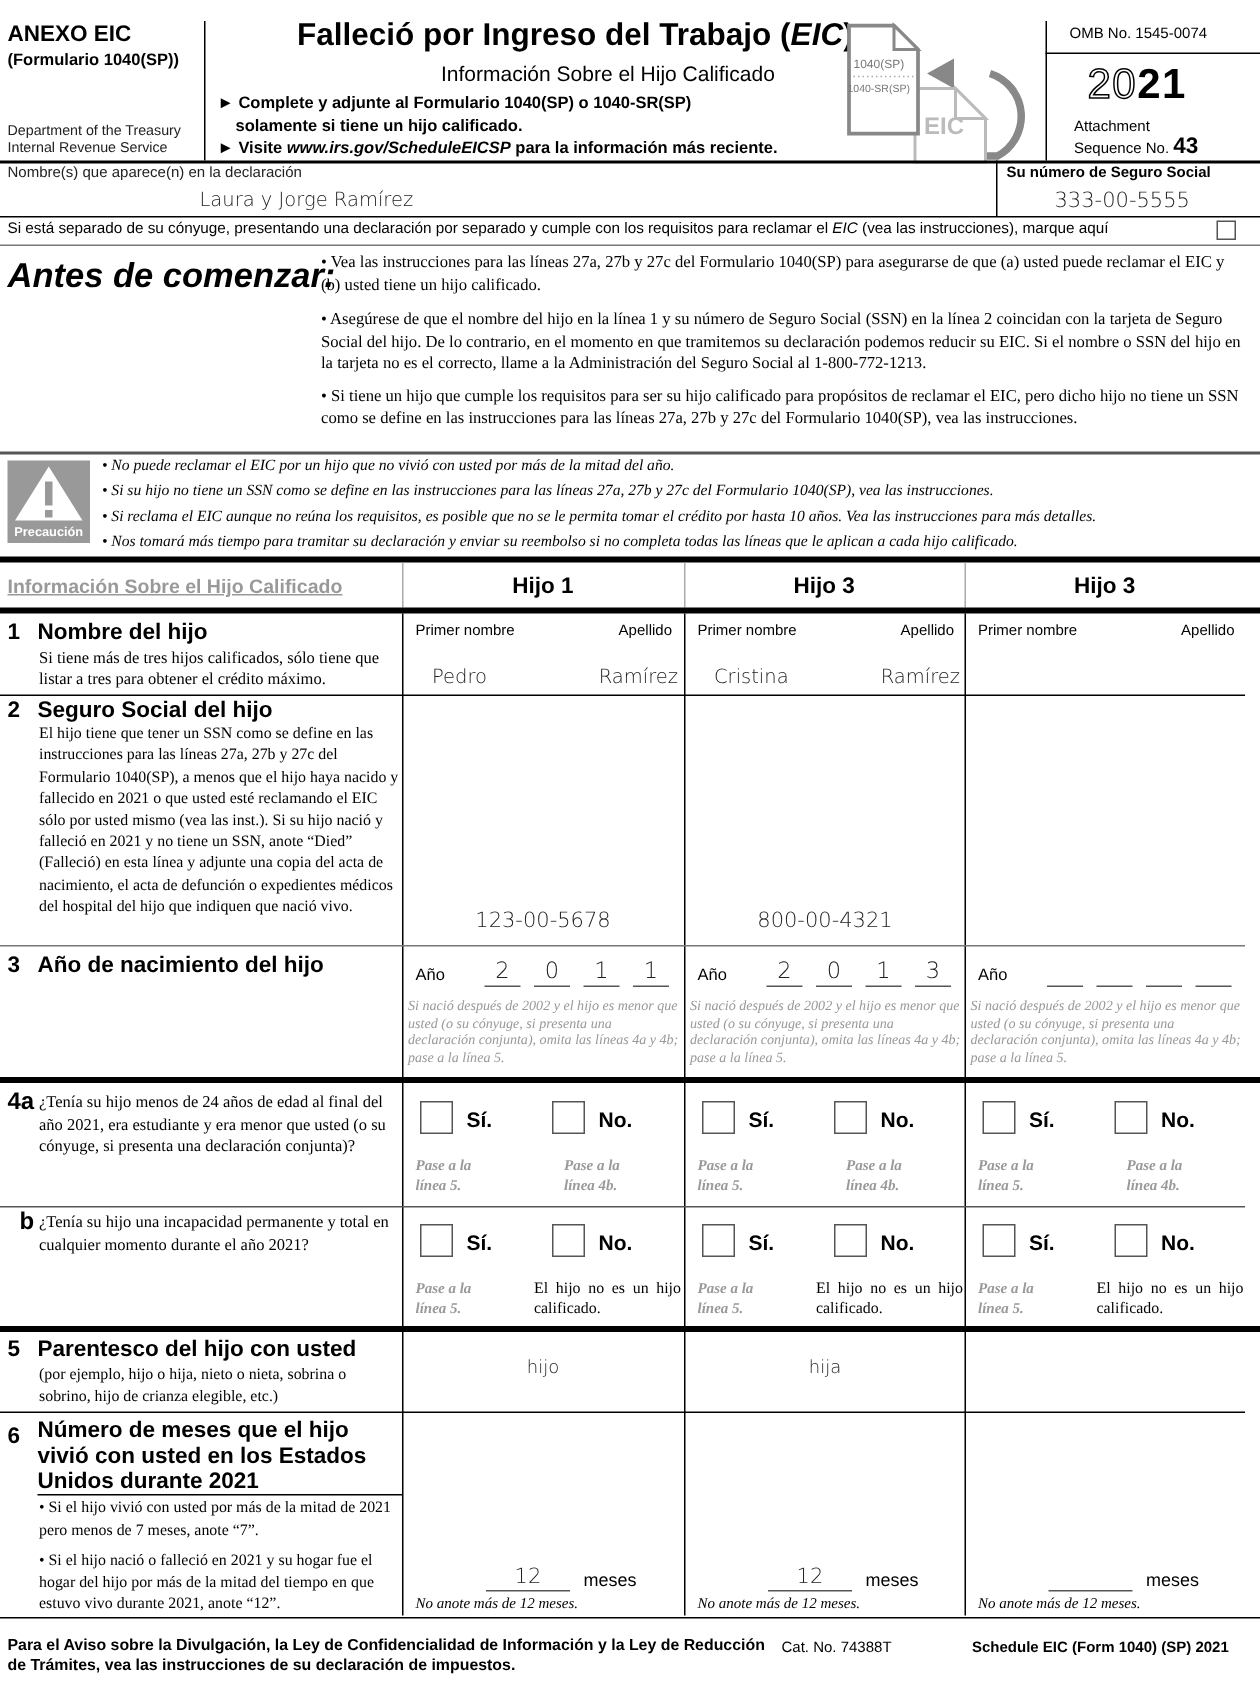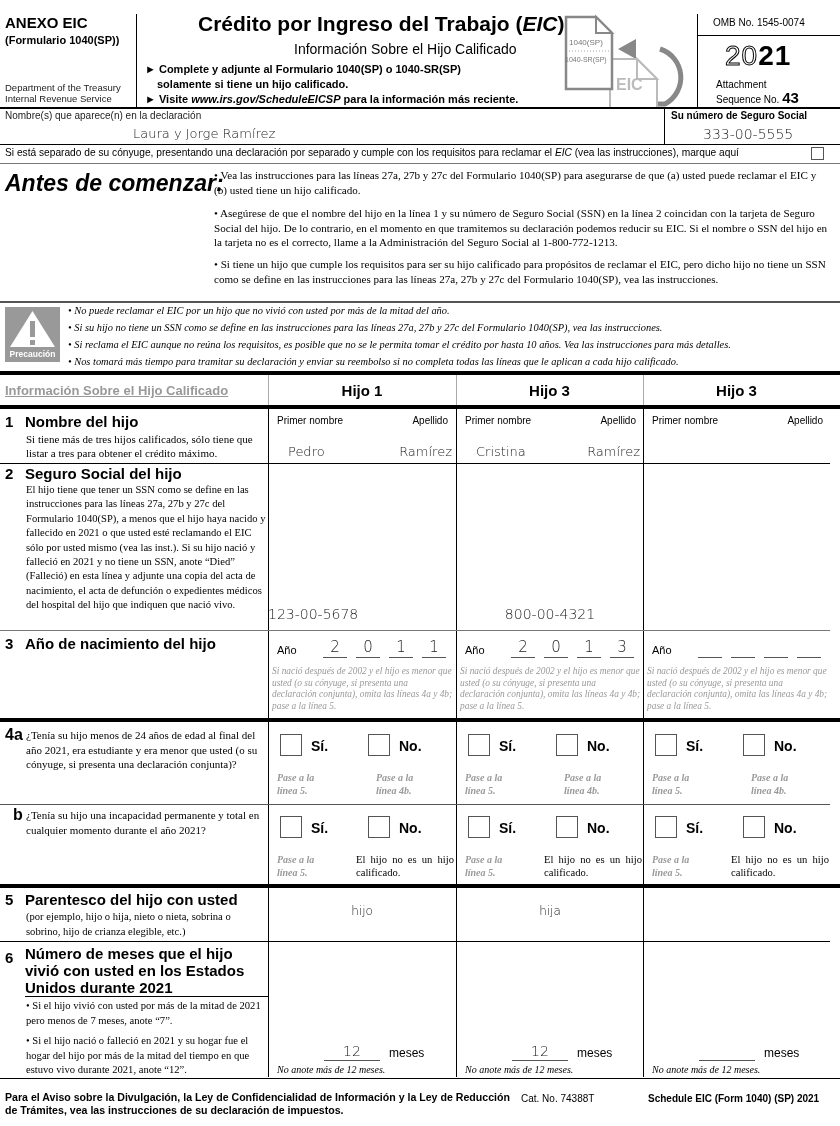--- a/index.html
+++ b/index.html
@@ -17,21 +17,21 @@
 </head>
 <body>
 
 <div class="abs" style="left:5px;top:14px;font-weight:bold;font-size:15px">ANEXO EIC</div>
 <div class="abs" style="left:5px;top:34px;font-weight:bold;font-size:11px">(Formulario 1040(SP))</div>
 <div class="abs" style="left:5px;top:82px;font-size:9.5px;color:#222">Department of the Treasury</div>
 <div class="abs" style="left:5px;top:93px;font-size:9.5px;color:#222">Internal Revenue Service</div>
 <div class="vline" style="left:136px;top:14px;height:93px"></div>
 
 <div class="abs" style="left:198px;top:12px;font-weight:bold;font-size:21px;white-space:nowrap">
-  <span>Crédito por Ingreso del Trabajo (</span><i>EIC</i><span>)</span>
+  <span>Falleció por Ingreso del Trabajo (</span><i>EIC</i><span>)</span>
 </div>
 <div class="abs" style="left:294px;top:41px;font-size:14px">Información Sobre el Hijo Calificado</div>
 <div class="abs" style="left:145px;top:63px;font-weight:bold;font-size:11px;white-space:nowrap">► Complete y adjunte al Formulario 1040(SP) o 1040-SR(SP)</div>
 <div class="abs" style="left:157px;top:78px;font-weight:bold;font-size:11px">solamente si tiene un hijo calificado.</div>
 <div class="abs" style="left:145px;top:93px;font-weight:bold;font-size:11px;white-space:nowrap">
   <span>► Visite </span><i>www.irs.gov/ScheduleEICSP</i><span> para la información más reciente.</span>
 </div>
 
 <div class="abs" style="left:560px;top:14px;width:130px;height:95px">
   <svg width="130" height="95" viewBox="0 0 130 95">
@@ -137,21 +137,21 @@
 <div class="abs" style="left:25px;top:945px;width:240px;font-weight:bold;font-size:15px;line-height:17px">Número de meses que el hijo vivió con usted en los Estados Unidos durante 2021</div>
 <div class="abs" style="left:25px;top:996px;width:243px;height:1px;background:#000"></div>
 <div class="abs serif" style="left:26px;top:999px;width:240px;font-size:10.6px;line-height:14.5px">• Si el hijo vivió con usted por más de la mitad de 2021 pero menos de 7 meses, anote “7”.</div>
 <div class="abs serif" style="left:26px;top:1034px;width:242px;font-size:10.6px;line-height:14.5px">• Si el hijo nació o falleció en 2021 y su hogar fue el hogar del hijo por más de la mitad del tiempo en que estuvo vivo durante 2021, anote “12”.</div>
 
 <div id="cols">
     <div class="abs" style="left:277px;top:415px;font-size:10px">Primer nombre</div>
     <div class="abs" style="left:398px;top:415px;width:50px;text-align:right;font-size:10px">Apellido</div>
     <div class="abs hand" style="left:288px;top:444px;font-size:13px">Pedro</div>
     <div class="abs hand" style="left:388px;top:444px;width:64px;text-align:right;font-size:13px">Ramírez</div>
-    <div class="abs hand" style="left:268px;top:606px;width:188px;font-size:14px">123-00-5678</div>
+    <div class="abs hand" style="left:268px;top:606px;width:188px;text-align:center;font-size:14px">123-00-5678</div>
     <div class="abs" style="left:277px;top:644px;font-size:11px">Año</div>
     <div class="abs hand" style="left:323px;top:638px;width:24px;text-align:center;font-size:15px">2</div>
       <div class="abs" style="left:323px;top:657px;width:24px;height:1px;background:#555"></div>
     <div class="abs hand" style="left:356px;top:638px;width:24px;text-align:center;font-size:15px">0</div>
       <div class="abs" style="left:356px;top:657px;width:24px;height:1px;background:#555"></div>
     <div class="abs hand" style="left:389px;top:638px;width:24px;text-align:center;font-size:15px">1</div>
       <div class="abs" style="left:389px;top:657px;width:24px;height:1px;background:#555"></div>
     <div class="abs hand" style="left:422px;top:638px;width:24px;text-align:center;font-size:15px">1</div>
       <div class="abs" style="left:422px;top:657px;width:24px;height:1px;background:#555"></div>
     <div class="abs serif ital gray" style="left:272px;top:666px;width:182px;font-size:9.4px;line-height:11.5px">Si nació después de 2002 y el hijo es menor que usted (o su cónyuge, si presenta una declaración conjunta), omita las líneas 4a y 4b; pase a la línea 5.</div>

